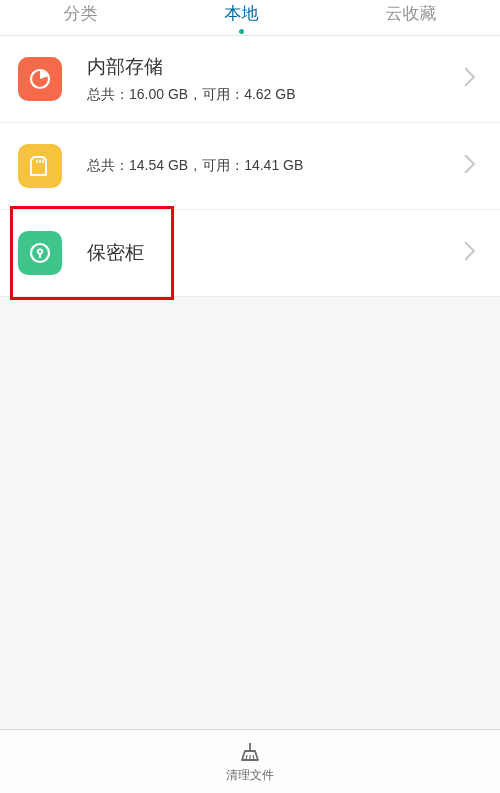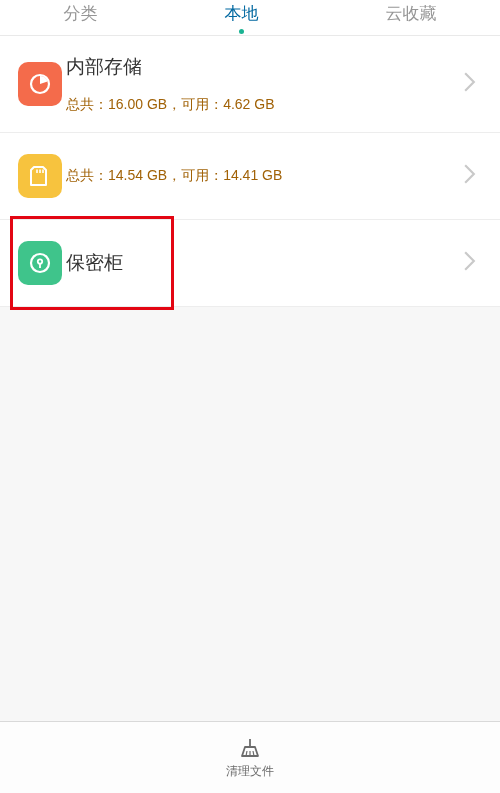--- a/index.html
+++ b/index.html
@@ -43,44 +43,44 @@
   .icon-box {
     width: 44px; height: 44px; border-radius: 10px;
     display: flex; align-items: center; justify-content: center;
     flex: none;
   }
   .icon-internal { background: #f46b4b; }
   .icon-sd { background: #f7c33e; }
   .icon-safe { background: #3fc48b; }
   .icon-svg { width: 24px; height: 24px; }
   .row-text {
-    margin-left: 4px;
+    margin-left: 25px;
     flex: 1;
-    display: flex; flex-direction: column; gap: 16px;
+    display: flex; flex-direction: column; gap: 6px;
   }
   .title { font-size: 19px; color: #333; }
-  .subtitle { font-size: 14px; color: #a16207; }
+  .subtitle { font-size: 14px; color: #404040; }
   .chevron {
     flex: none;
     margin-left: 8px;
     margin-right: 6px;
   }
   .chevron svg { width: 13px; height: 22px; }
   .highlight {
     position: absolute;
     left: 10px; right: 326px;
     top: -4px; bottom: -4px;
     border: 3px solid #e30613;
     pointer-events: none;
   }
   
   .spacer { flex: 1; background: #f7f7f7; border-top: 1px solid #ededed;}
   
   .bottom {
-    height: 72px;
+    height: 64px;
     border-top: 1px solid #d9d9d9;
     background: #fdfdfd;
     display: flex;
     align-items: center;
   }
   .bitem {
     flex: 1;
     display: flex; flex-direction: column; align-items: center; gap: 3px;
     cursor: pointer;
   }

